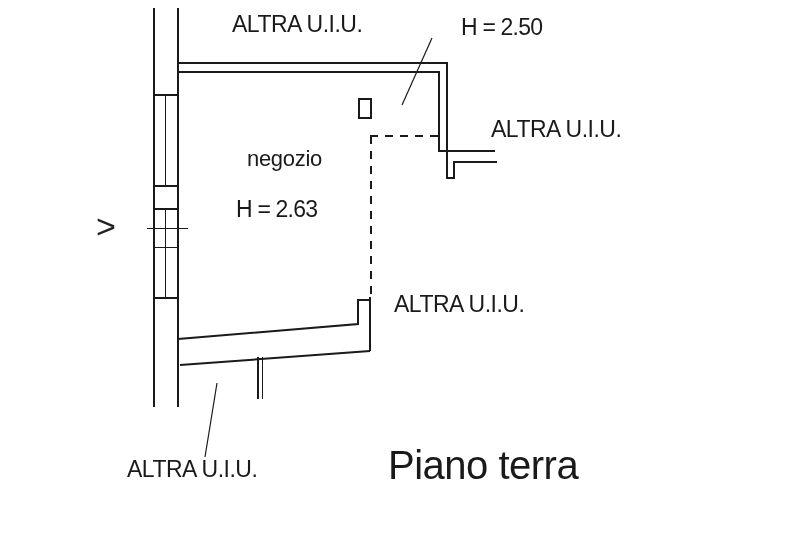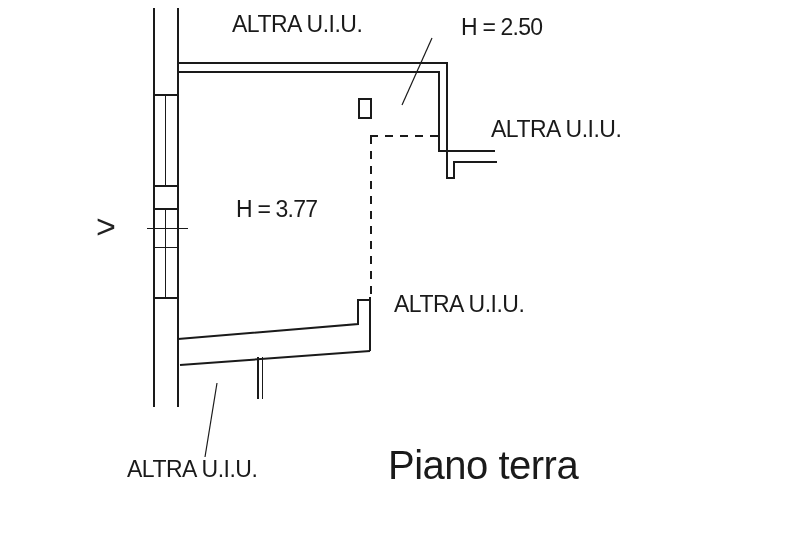--- a/index.html
+++ b/index.html
@@ -52,19 +52,20 @@
     <path d="M180,365 L370,351" fill="none" stroke="#1a1a1a" stroke-width="2"></path>
     <path d="M370,136 H438" fill="none" stroke="#1a1a1a" stroke-width="2" stroke-dasharray="8,7"></path>
     <path d="M371,136 V297" fill="none" stroke="#1a1a1a" stroke-width="2" stroke-dasharray="8,7"></path>
     <path d="M432,38 L402,105" fill="none" stroke="#1a1a1a" stroke-width="1.2"></path>
     <path d="M217,383 L205,457" fill="none" stroke="#1a1a1a" stroke-width="1.2"></path>
   </svg>
 
   <span class="lbl unit-lbl" style="left:232px;top:11px;">ALTRA U.I.U.</span>
   <span class="lbl h-lbl" style="left:439px;top:14px;margin-left:22px;">H = 2.50</span>
   <span class="lbl unit-lbl" style="left:491px;top:116px;">ALTRA U.I.U.</span>
-  <span class="lbl h-lbl" style="left:236px;top:196px;">H = 3.77</span>
+  <span class="lbl room-lbl" style="left:247px;top:146px;">negozio</span>
+  <span class="lbl h-lbl" style="left:236px;top:196px;">H = 2.63</span>
   <span class="lbl unit-lbl" style="left:394px;top:291px;">ALTRA U.I.U.</span>
   <span class="lbl unit-lbl" style="left:127px;top:456px;">ALTRA U.I.U.</span>
   <span class="lbl title-lbl" style="left:388px;top:443px;">Piano terra</span>
   <span class="lbl marker" style="left:96px;top:207px;">&gt;</span>
 
 </div>
 
 </body></html>

